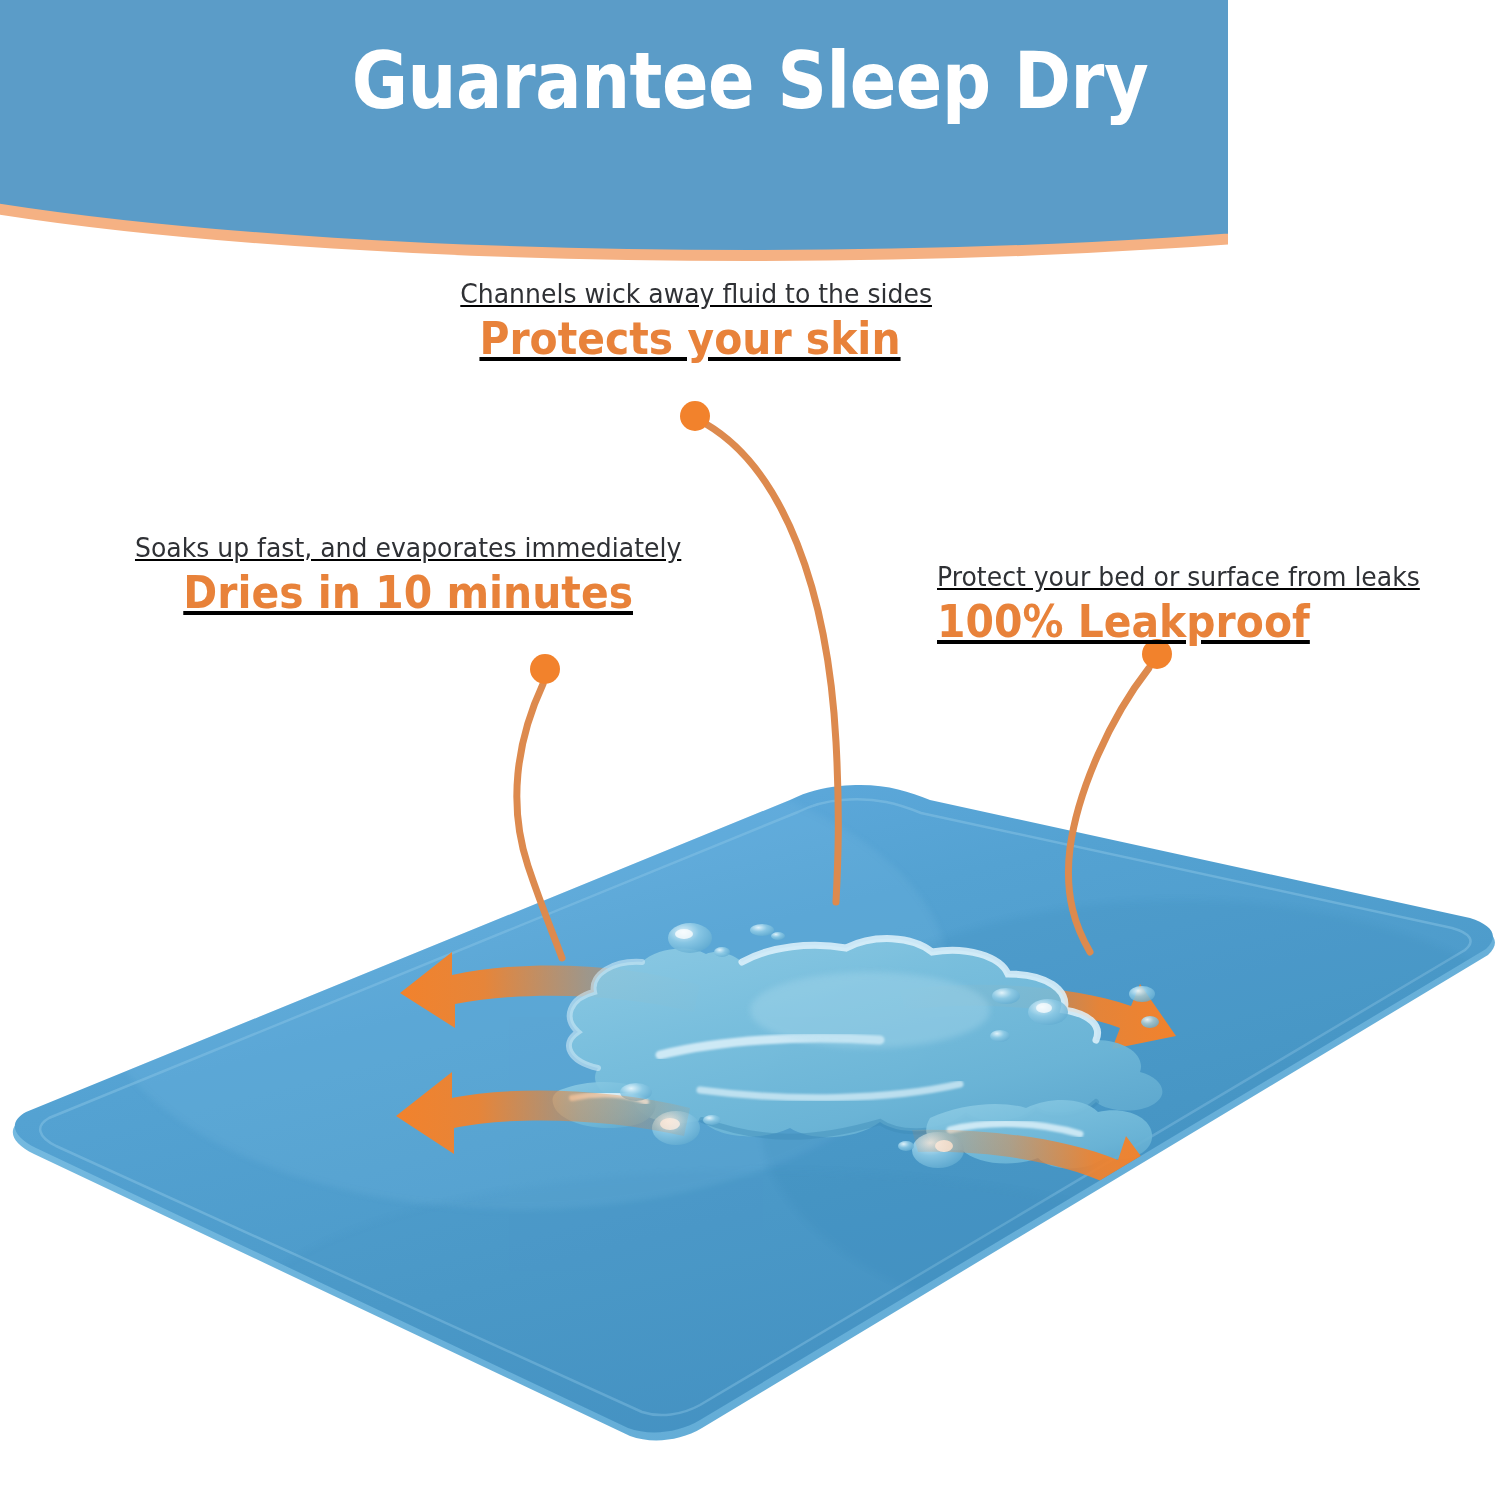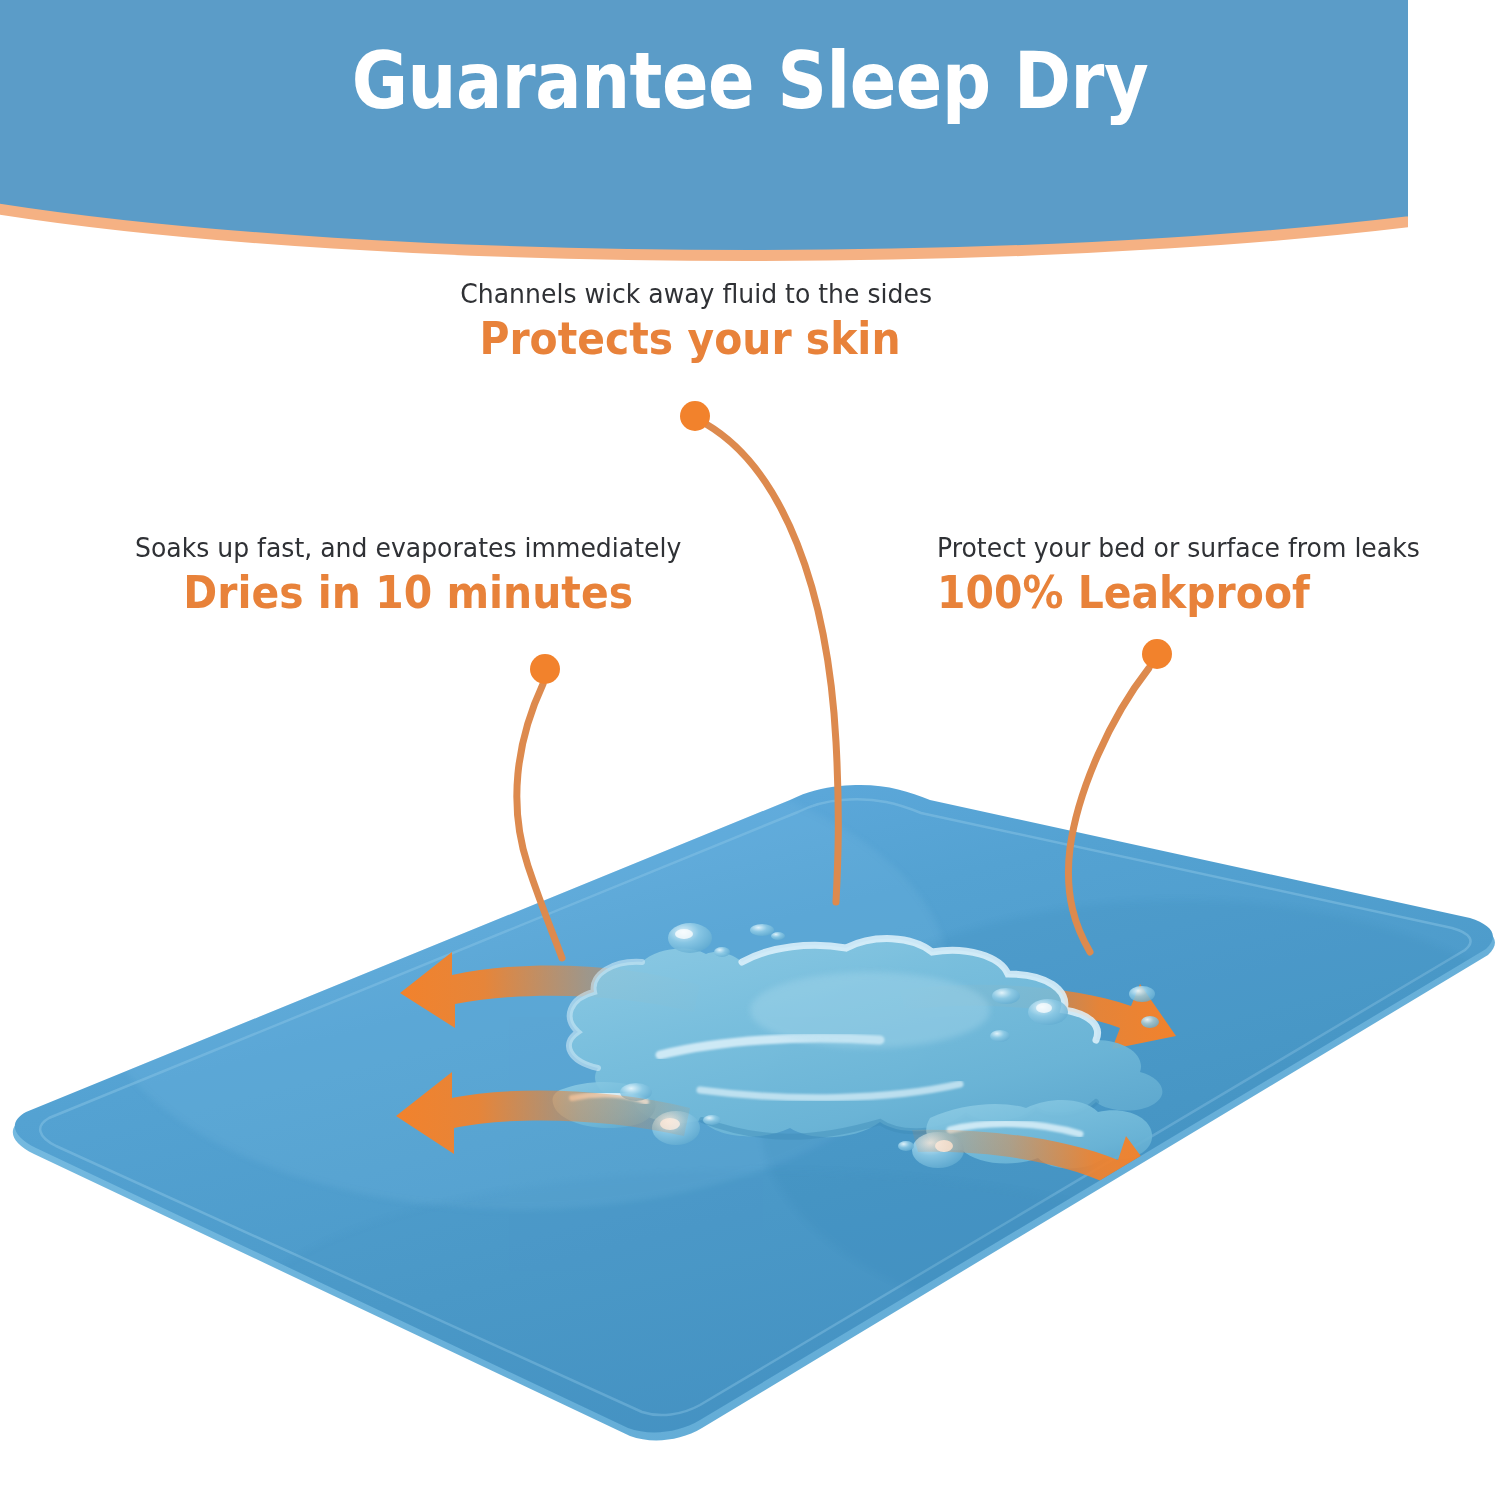--- a/index.html
+++ b/index.html
@@ -6,41 +6,41 @@
   html,body{ width:1500px; height:1500px; }
   body{
     font-family:"Liberation Sans", sans-serif;
     background:#ffffff;
     position:relative;
     overflow:hidden;
   }
 
   
   #header-banner{
-    position:absolute; left:0; top:0; width:1408px; height:268px;
+    position:absolute; left:0; top:0; width:1228px; height:268px;
     overflow:hidden;
   }
   #header-banner svg{ position:absolute; left:0; top:0; }
   #banner-title{
     position:absolute; left:0; top:42px; width:1500px;
     text-align:center;
     font-family:"DejaVu Sans", sans-serif;
     font-weight:bold;
     font-size:78px;
     line-height:1.0;
     letter-spacing:-0.5px;
     color:#ffffff;
     transform:scaleX(0.88);
     transform-origin:center top;
     z-index:3;
     white-space:nowrap;
   }
 
   
-  .callout{ position:absolute; z-index:6; }
+  .callout{ position:absolute; z-index:6;text-decoration:underline; }
   .callout .sub{
     font-family:"DejaVu Sans", sans-serif;
     font-size:27px;
     color:#2f3135;
     line-height:1.15;
     white-space:nowrap;
     transform:scaleX(0.93);
   }
   .callout .headline{
     font-family:"DejaVu Sans", sans-serif;
@@ -53,21 +53,21 @@
     transform:scaleX(0.93);
   }
   #callout-top{ left:443px; top:278px; text-align:center; width:494px; }
   #callout-top .sub{ transform-origin:center; }
   #callout-top .headline{ transform-origin:center; }
 
   #callout-left{ left:85px; top:532px; text-align:center; width:604px; }
   #callout-left .sub{ transform-origin:right; }
   #callout-left .headline{ transform-origin:right; }
 
-  #callout-right{ left:937px; top:532px; text-align:left; width:540px; }
+  #callout-right{ left:937px; top:561px; text-align:left; width:540px; }
   #callout-right .sub{ transform-origin:left; }
   #callout-right .headline{ transform-origin:left; }
 
   
   #product-stage{
     position:absolute; left:0; top:0; width:1500px; height:1500px;
     z-index:2;
   }
   #connector-layer{
     position:absolute; left:0; top:0; width:1500px; height:1500px;

